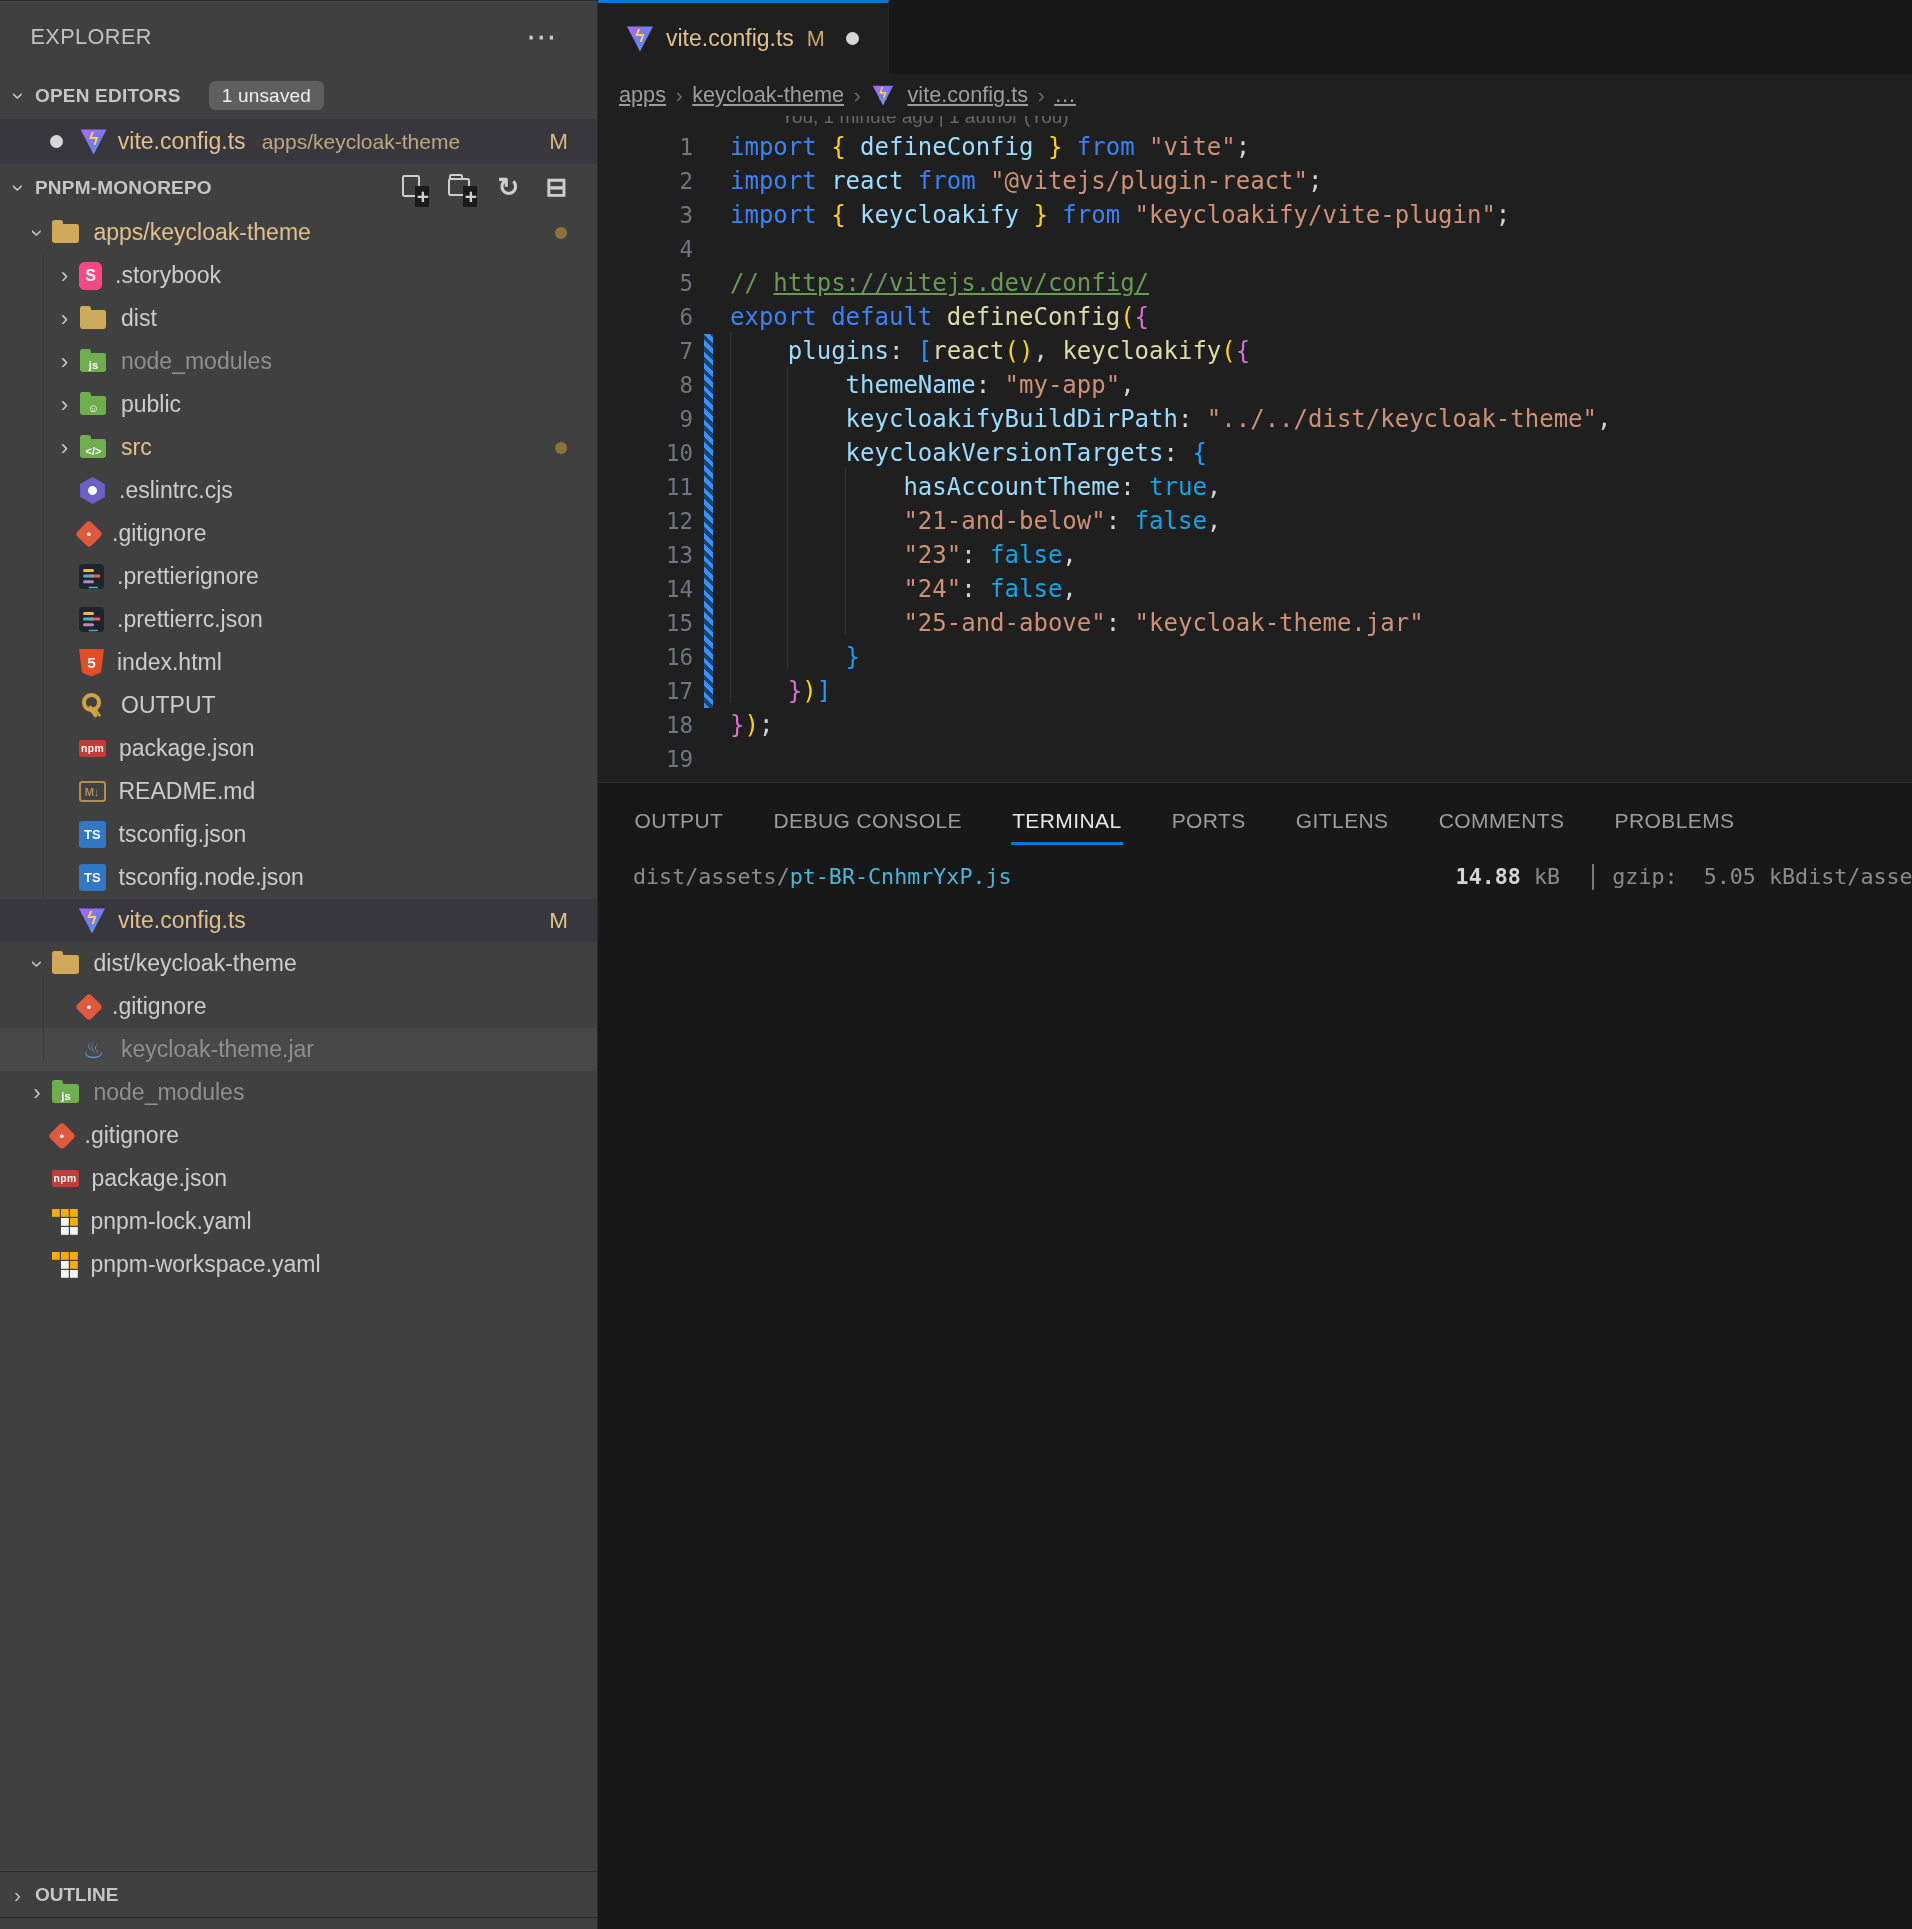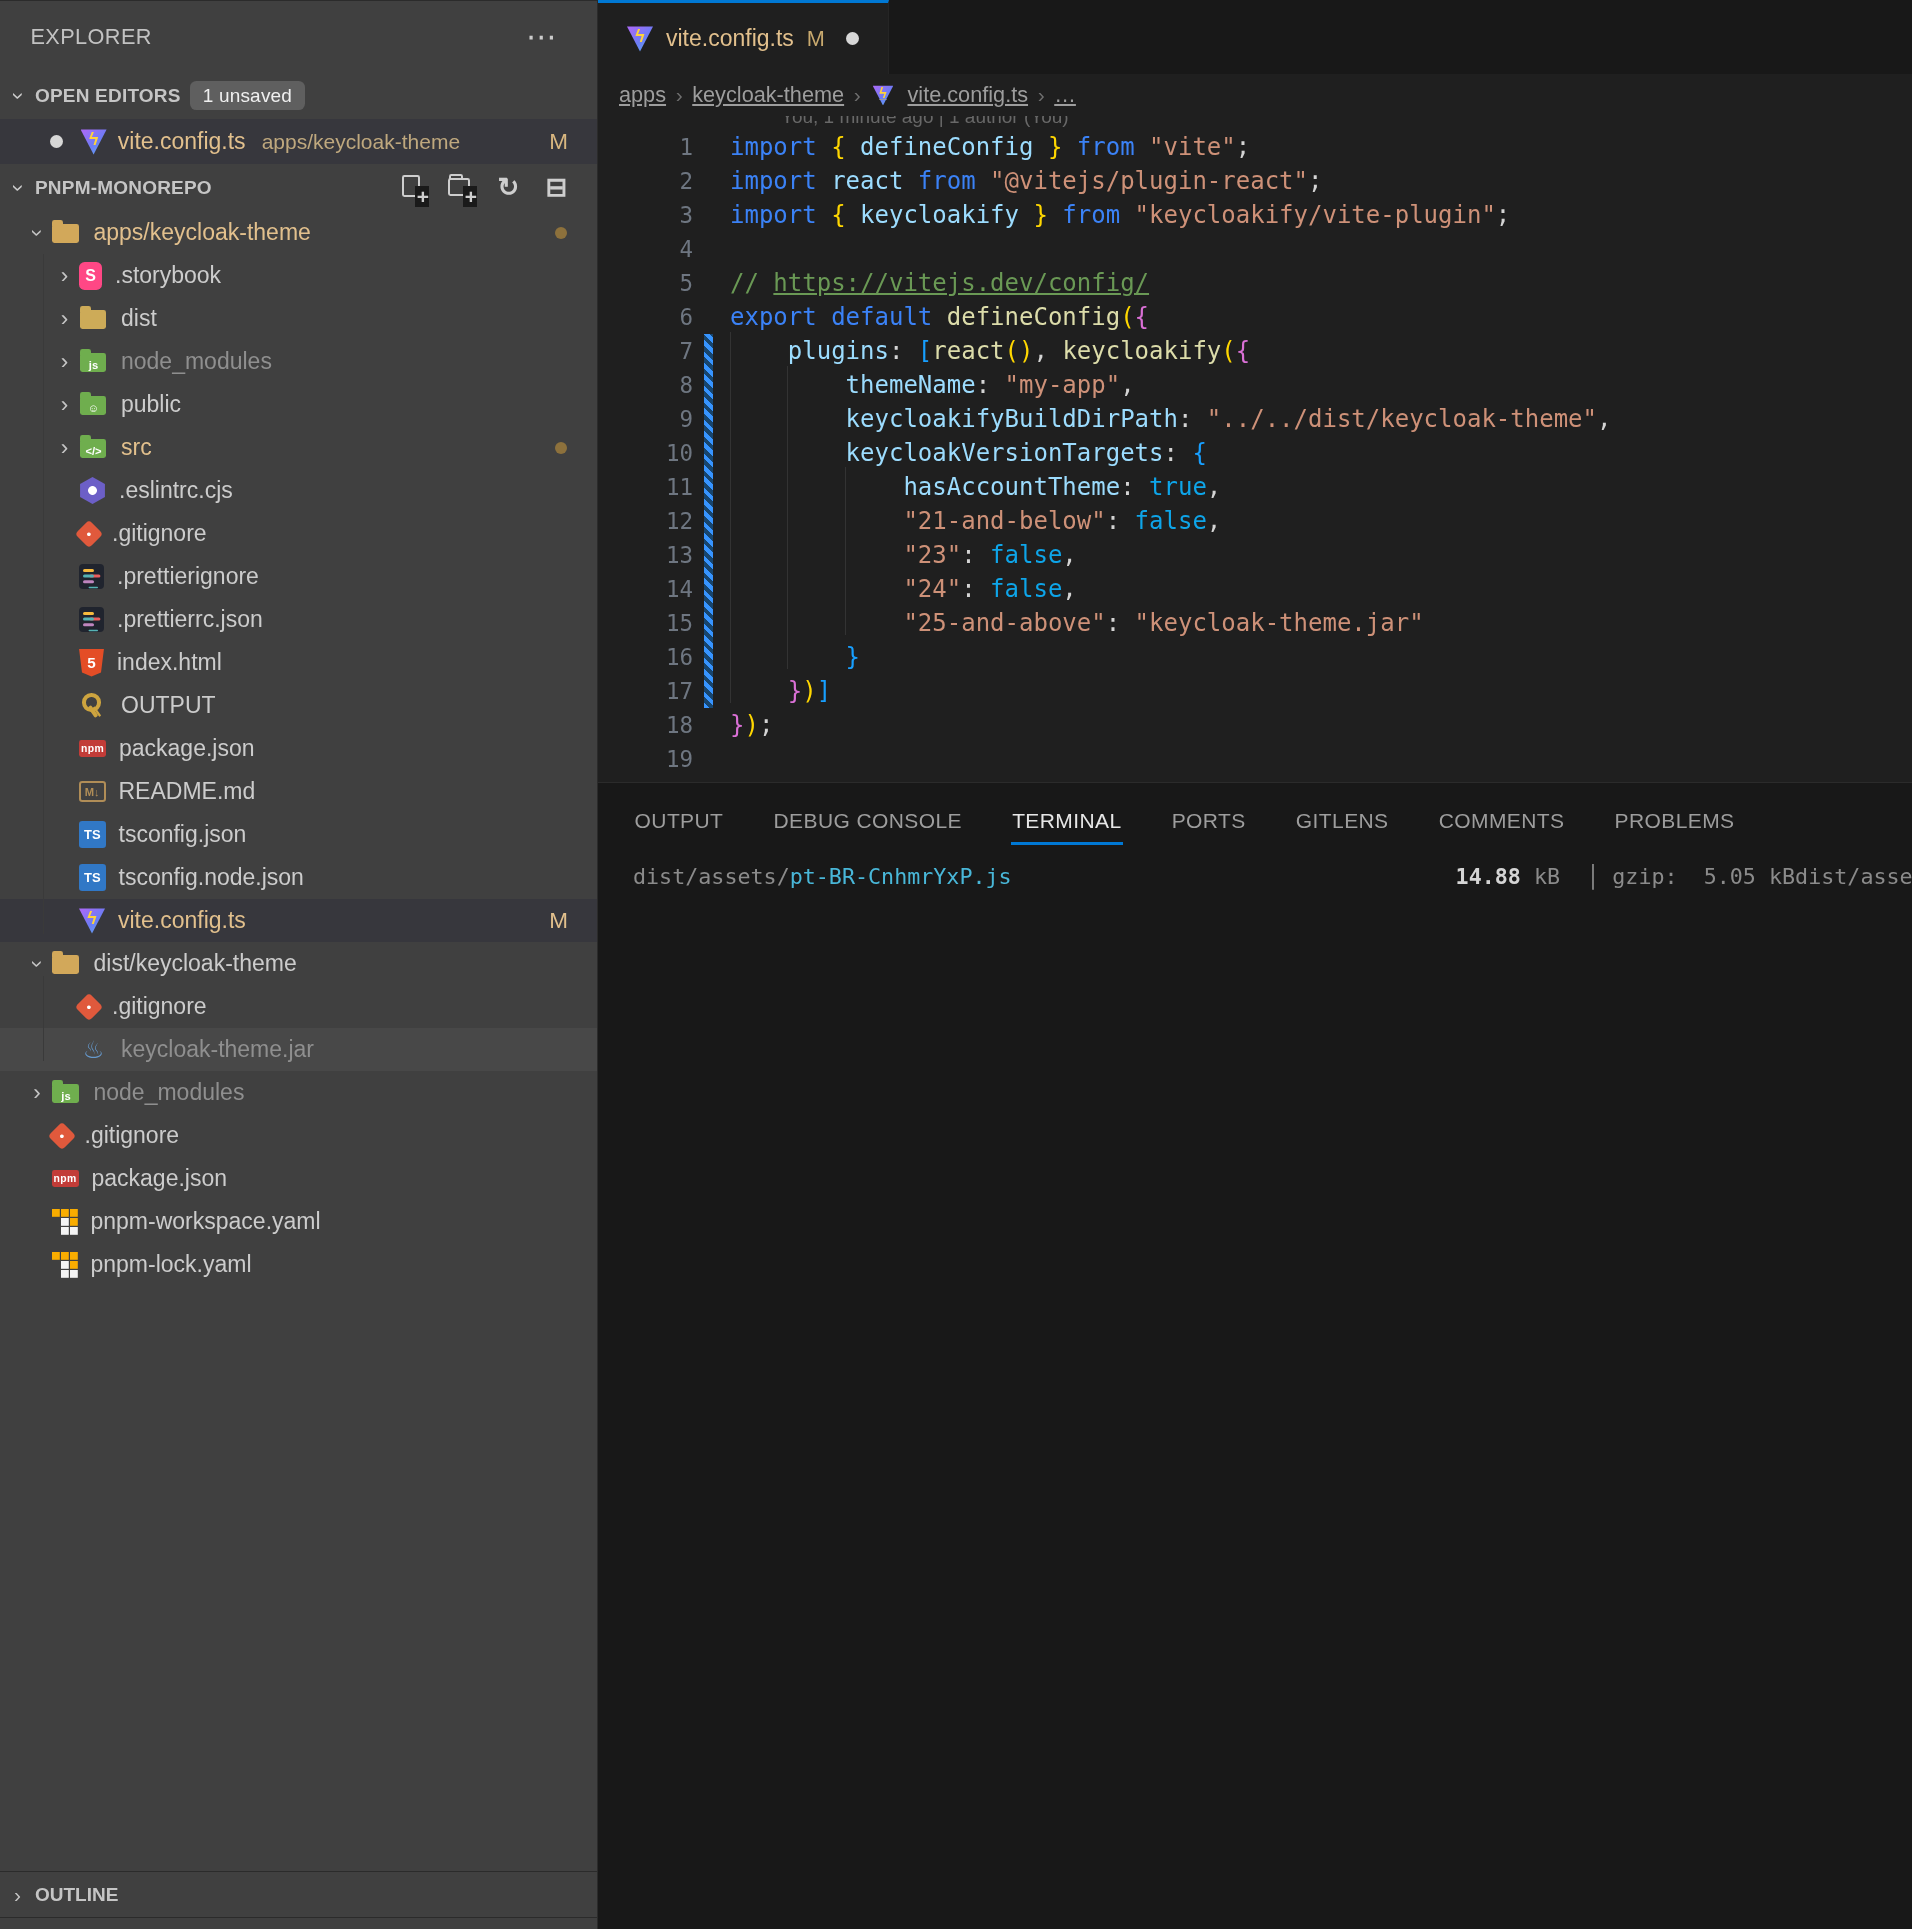--- a/index.html
+++ b/index.html
@@ -12,21 +12,21 @@
   
   #sidebar { position:absolute; left:0; top:0; width:598px; height:100%;
     background:#404040; border-right:0.8px solid #2b2b2b; border-top:0.8px solid #2b2b2b; }
   .sb-title { position:relative; height:71px; line-height:71px; padding-left:30.5px;
     font-size:21.7px; color:#c2c2c2; letter-spacing:0.4px; }
   .sb-title .more { position:absolute; right:40px; top:0; font-size:30.5px; color:#cccccc; cursor:pointer; }
   .sec-head { display:flex; align-items:center; height:47px; font-size:19px; font-weight:bold;
     color:#c5c5c5; letter-spacing:0.2px; }
   .sec-head .chev { width:35px; text-align:center; font-weight:normal; font-size:22.5px; color:#cccccc; }
   .chev-open { display:inline-block; transform:rotate(90deg); }
-  .badge-pill { margin-left:9px; background:#5f5f5f; color:#f0f0f0; font-weight:normal;
+  .badge-pill { margin-left:28px; background:#5f5f5f; color:#f0f0f0; font-weight:normal;
     font-size:19px; padding:3.2px 13px; border-radius:6.4px; }
   .head-actions { margin-left:auto; margin-right:27px; display:flex; gap:21px; align-items:center; }
   .act { position:relative; width:27px; height:27px; opacity:.95; cursor:pointer; }
   .act .frame-file { position:absolute; left:3.2px; top:0.8px; width:17.6px; height:22.5px;
     border:2px solid #d6d6d6; border-radius:2.4px; }
   .act .frame-folder { position:absolute; left:0.8px; top:4px; width:22.5px; height:17.6px;
     border:2px solid #d6d6d6; border-radius:2.4px; }
   .act .frame-folder::before { content:""; position:absolute; left:-0.8px; top:-5.6px; width:9.6px;
     height:4px; border:2px solid #d6d6d6; border-bottom:none; border-radius:2.4px 2.4px 0 0; }
   .act .plus { position:absolute; right:-3.2px; bottom:-5.6px; font-size:21px; color:#d6d6d6;
@@ -339,26 +339,26 @@
         <div class="trow ind1">
           <span class="spc"></span>
           <span class="ic icon-npm">
             <span>npm</span>
           </span>
           <span class="lbl">package.json</span>
         </div>
         <div class="trow ind1">
           <span class="spc"></span>
           <span class="ic icon-pnpm"></span>
+          <span class="lbl">pnpm-lock.yaml</span>
+        </div>
+        <div class="trow ind1">
+          <span class="spc"></span>
+          <span class="ic icon-pnpm"></span>
           <span class="lbl">pnpm-workspace.yaml</span>
-        </div>
-        <div class="trow ind1">
-          <span class="spc"></span>
-          <span class="ic icon-pnpm"></span>
-          <span class="lbl">pnpm-lock.yaml</span>
         </div>
         <span class="tguide" style="top: 43px; height: 680px;"></span>
         <span class="tguide" style="top: 765px; height: 85px;"></span>
       </div>
 
     <div class="sb-outline">
       <span class="chev">›</span>
       <span>OUTLINE</span>
     </div>
   </aside>

